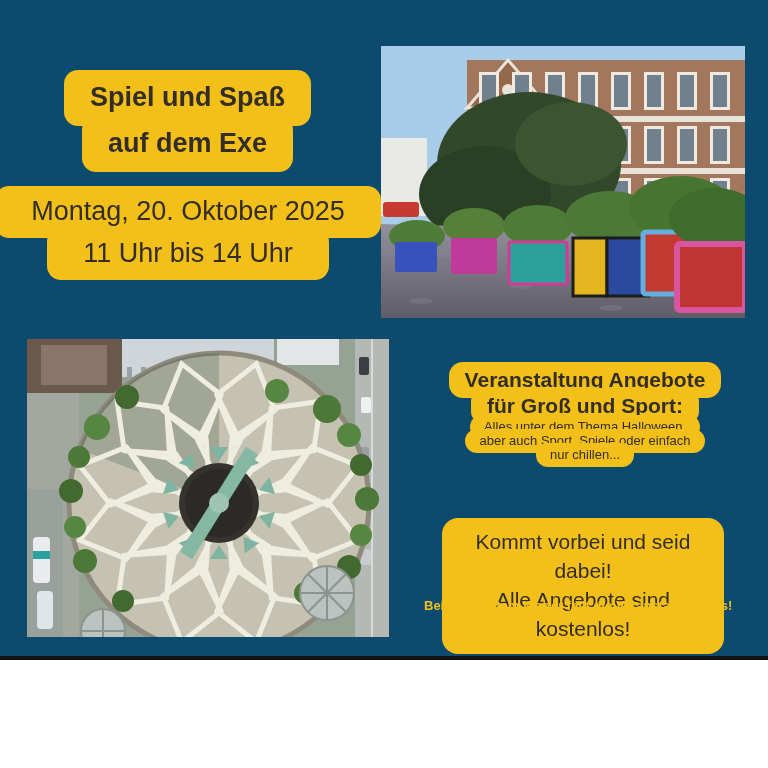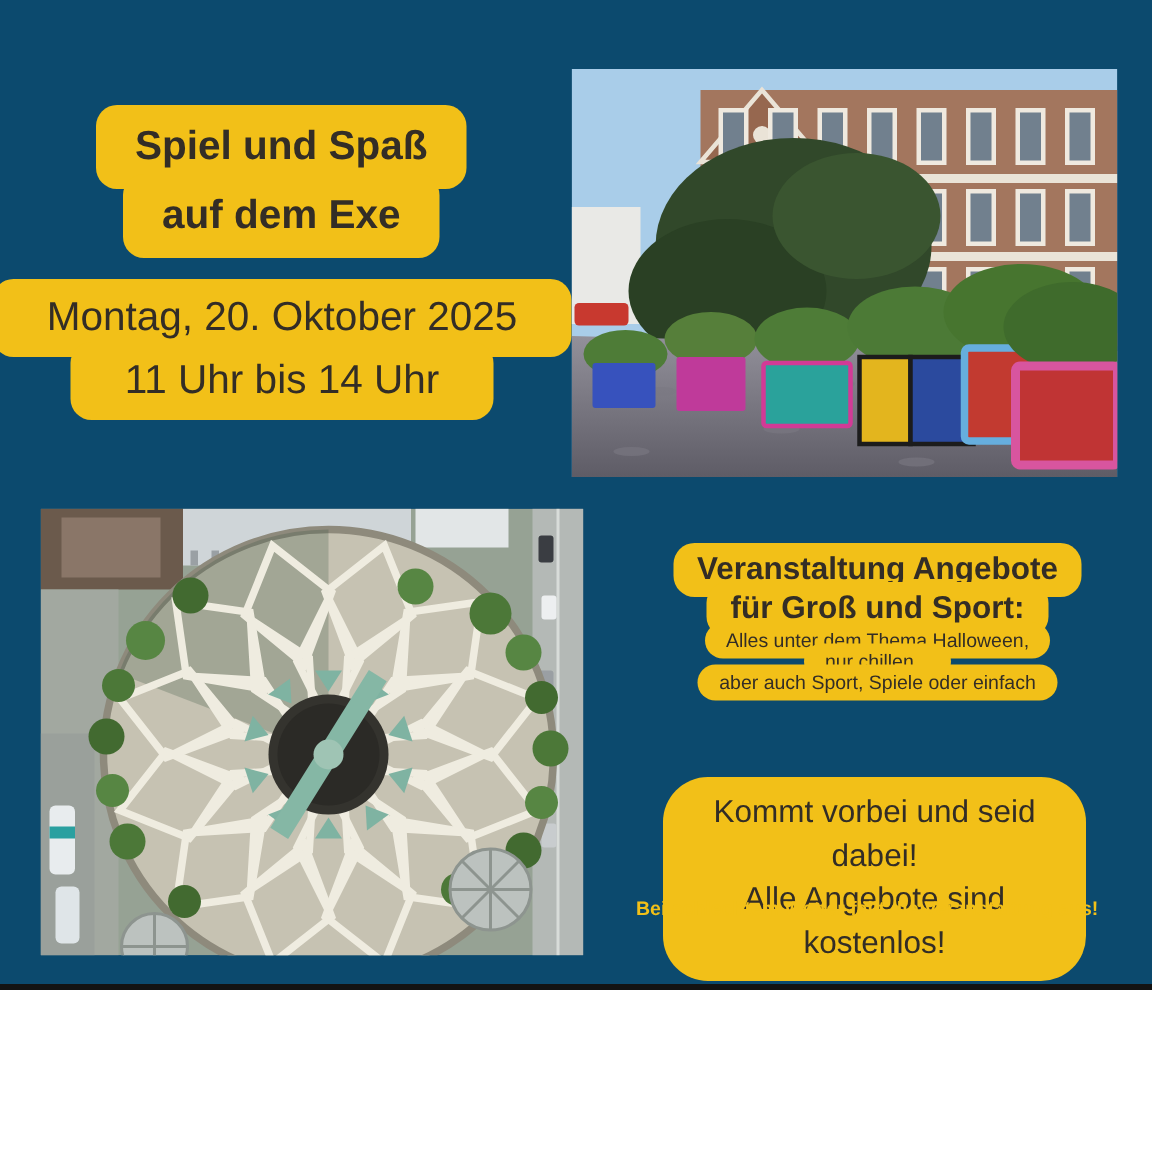--- a/index.html
+++ b/index.html
@@ -9,21 +9,21 @@
 
   
   .hl-stack { position:absolute; display:flex; flex-direction:column; align-items:center; }
   .hl { background:#F2C018; color:#332D26; border-radius:14px; padding:7px 20px;
         white-space:nowrap; text-align:center; line-height:1.25; }
   .hl + .hl { margin-top:-10px; }
   .title-line { font-size:27px; font-weight:bold; padding:11px 26px; }
   .date-line  { font-size:27px; font-weight:normal; padding:9px 36px; }
   .offer-head { font-size:21px; font-weight:bold; padding:5px 16px; }
   .offer-body { font-size:13px; font-weight:normal; padding:4px 14px; }
-  .cta-box { position:absolute; background:#F2C018; color:#332D26; border-radius:30px;
+  .cta-box { position:absolute; background:#F2C018; color:#332D26; border-radius:16px;
              padding:10px 18px; font-size:21px; line-height:1.38; text-align:center; }
   .weather-note { position:absolute; color:#F2C018; font-size:13px; font-weight:bold;
                   text-align:left; width:340px; }
 
   .photo { position:absolute; overflow:hidden; }
   .photo svg { display:block; }
 
   .divider { position:absolute; left:0; width:768px; background:#131313; }
   .footer { position:absolute; left:0; top:660px; width:768px; height:108px; background:#ffffff; }
 </style>
@@ -283,22 +283,22 @@
           <path d="M-22,0 H22 M0,-22 V22" stroke="#8D948F" stroke-width="2"></path>
         </g>
       </g>
     </svg>
   </div>
 
   <div class="hl-stack" style="left:410px; top:362px; width:350px;">
     <span class="hl offer-head">Veranstaltung Angebote</span>
     <span class="hl offer-head">für Groß und Sport:</span>
     <span class="hl offer-body">Alles unter dem Thema Halloween,</span>
+    <span class="hl offer-body">aber auch Sport, Spiele oder einfach</span>
     <span class="hl offer-body">nur chillen...</span>
-    <span class="hl offer-body">aber auch Sport, Spiele oder einfach</span>
   </div>
 
   <div class="cta-box" style="left:442px; top:518px; width:282px;">
     <div>Kommt vorbei und seid dabei!</div>
     <div>Alle Angebote sind kostenlos!</div>
   </div>
 
   <div class="weather-note" style="left:424px; top:598px;">Bei schlechtem Wetter fällt die Veranstaltung aus!</div>
 
   <div class="divider" style="top:656px; height:4px;"></div>

